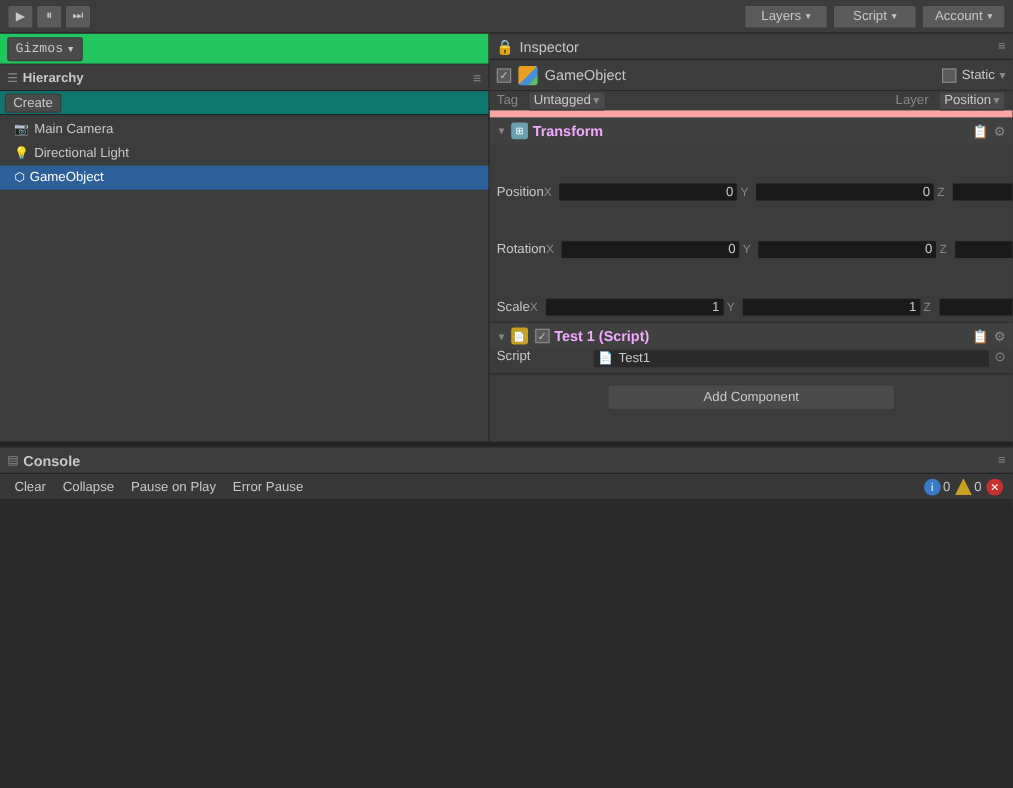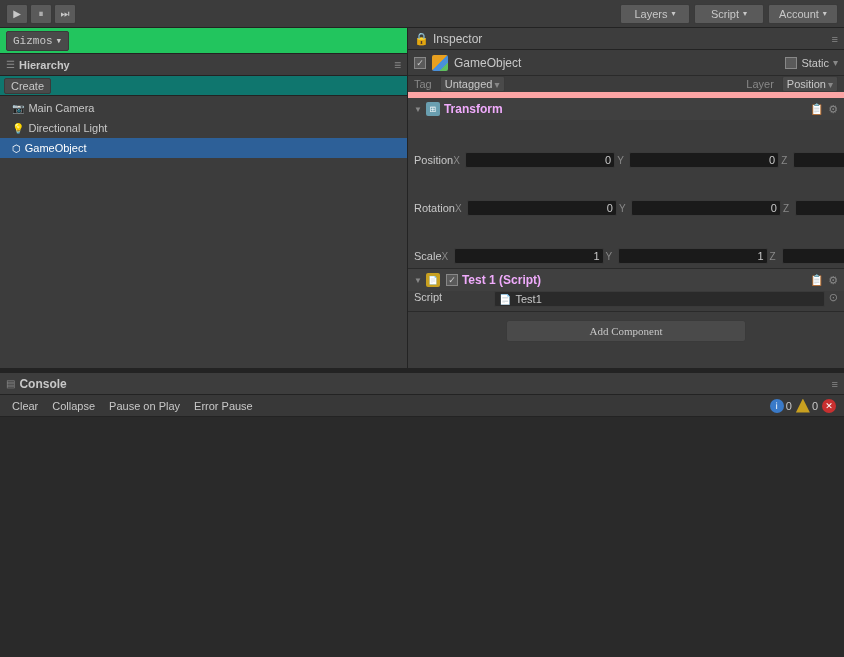--- a/index.html
+++ b/index.html
@@ -379,21 +379,20 @@
     .script-name {
       font-size: 11px;
       color: #c8c8c8;
     }
 
     
     .add-component-row {
       padding: 8px 6px;
       display: flex;
       justify-content: center;
-      font-family: Liberation Serif, serif;
     }
     .add-component-btn {
       height: 22px;
       background: #4a4a4a;
       border: 1px solid #3a3a3a;
       border-radius: 3px;
       color: #c8c8c8;
       font-size: 11px;
       cursor: pointer;
       display: flex;

